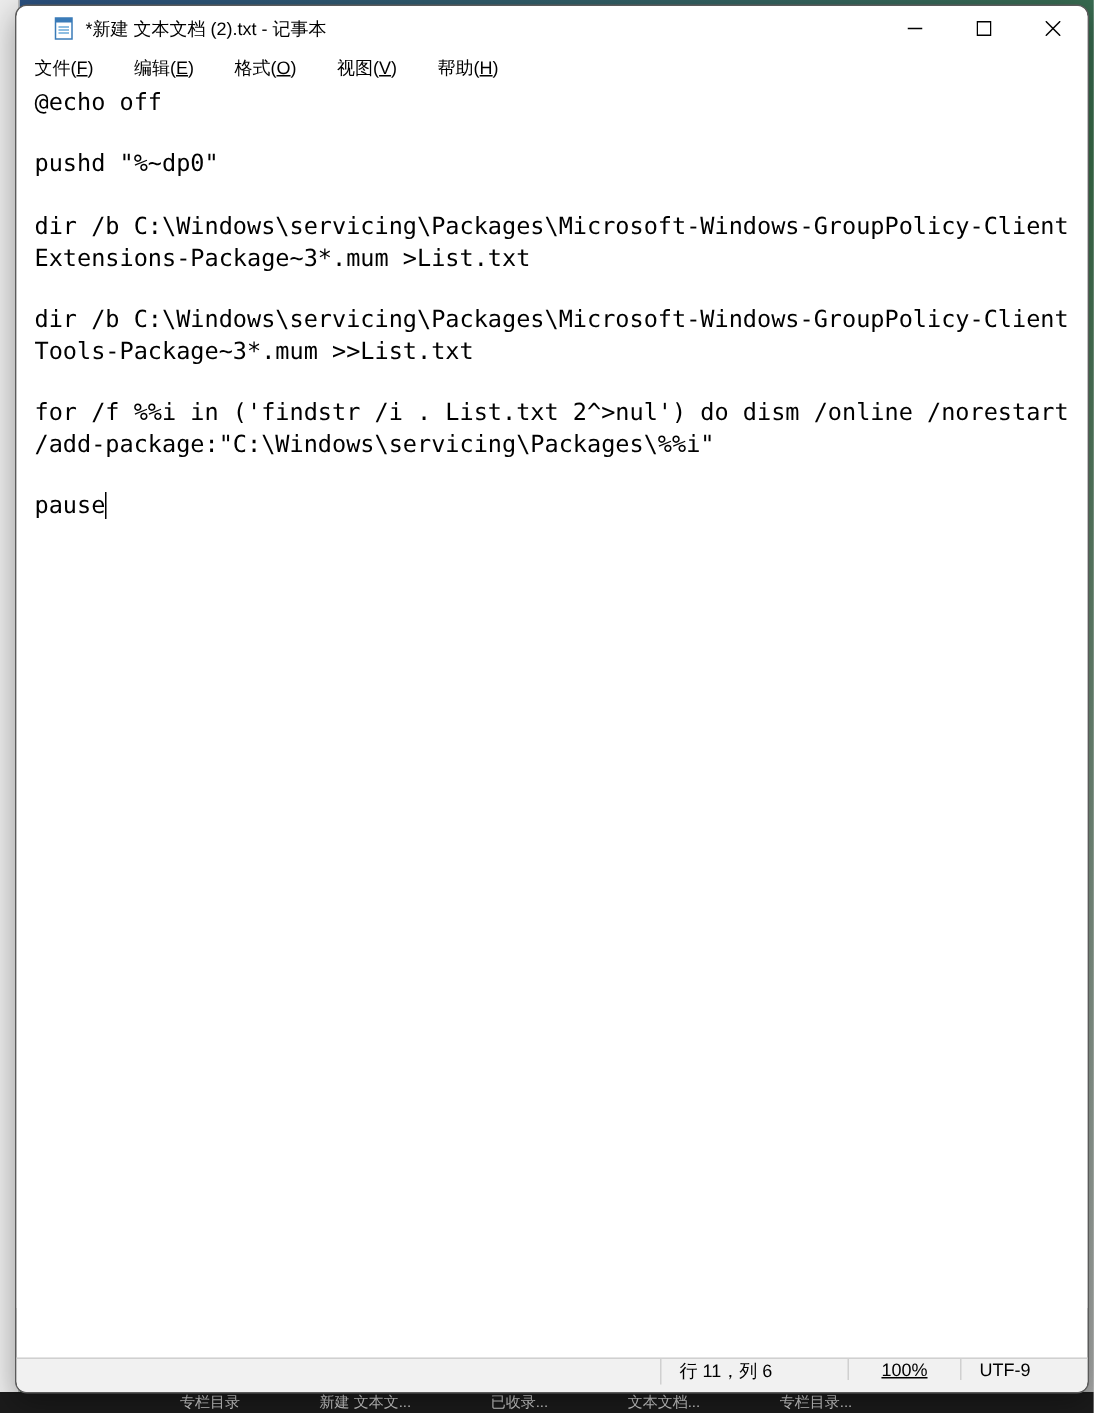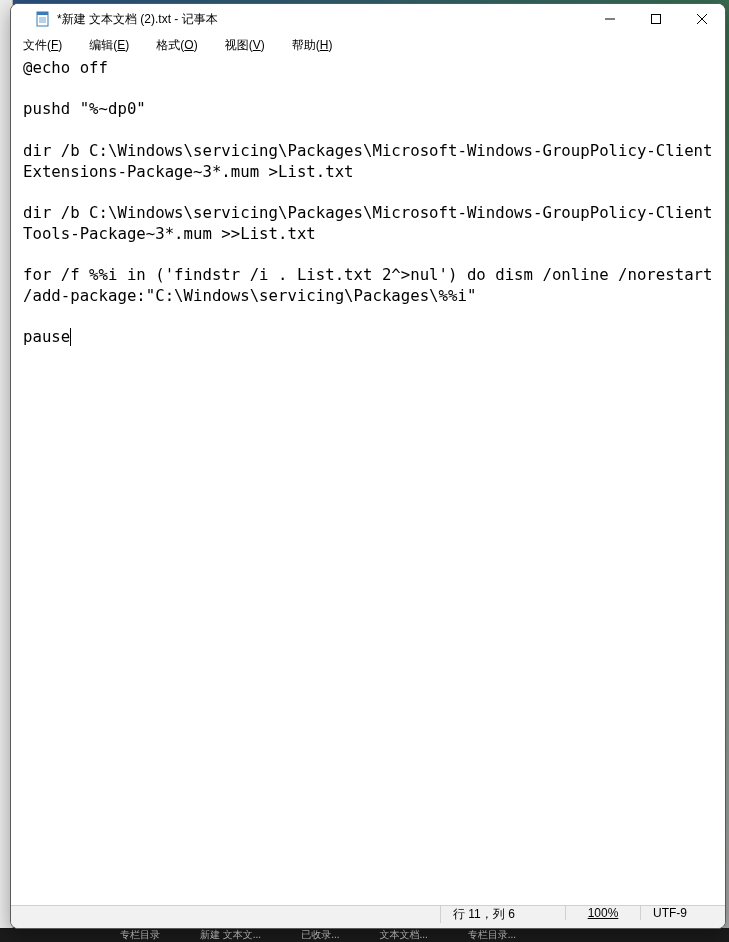--- a/index.html
+++ b/index.html
@@ -138,21 +138,21 @@
     border-right:1px solid #bcbcbc;
   }
   
   .task-hint {
     position:absolute;
     left:0; right:0; bottom:0;
     height:14px;
     background:#1b1b1b;
     display:flex;
     align-items:center;
-    gap:40px;
+    gap:53px;
     padding-left:120px;
     color:#c8c8c8;
     font-size:10px;
     overflow:hidden;
   }
   .task-hint span { white-space:nowrap; }
 </style>
 </head>
 <body>
 

